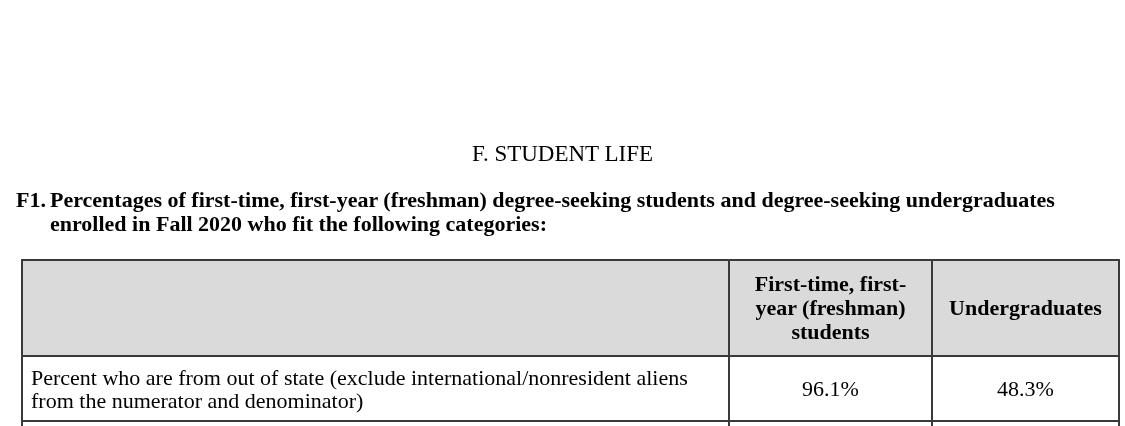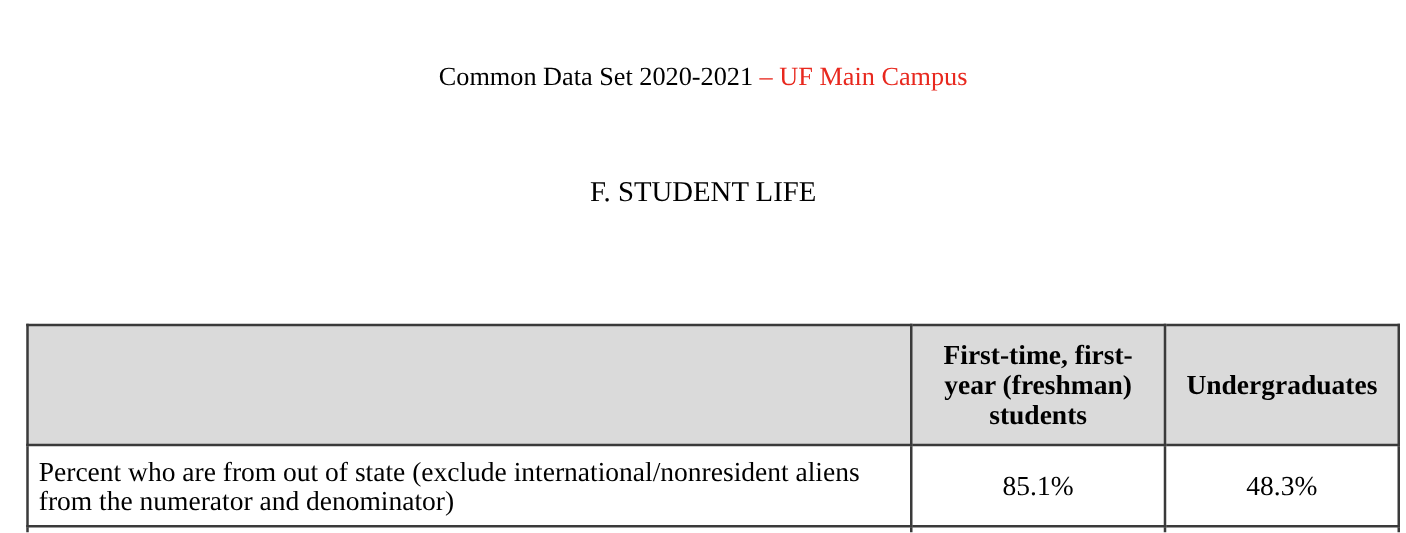--- a/index.html
+++ b/index.html
@@ -88,42 +88,45 @@
   }
   .cds-table tr.partial-row td {
     height: 40px;
   }
 </style>
 </head>
 <body>
 
 <div class="page">
 
-  <div class="doc-title"><span>Common Data Set 2020-2021 </span><span class="red">– UF Main Campus</span></div>
 
   <div class="section-heading">F. STUDENT LIFE</div>
 
+  <div class="question">
+    <span>F1.</span>
+    <span>Percentages of first-time, first-year (freshman) degree-seeking students and degree-seeking undergraduates enrolled in Fall 2020 who fit the following categories:</span>
+  </div>
 
   <table class="cds-table">
     <colgroup>
       <col style="width:707px">
       <col style="width:203px">
       <col style="width:187px">
     </colgroup>
     <thead>
       <tr>
         <th></th>
         <th>First-time, first-year (freshman) students</th>
         <th>Undergraduates</th>
       </tr>
     </thead>
     <tbody>
       <tr>
         <td class="row-label">Percent who are from out of state (exclude international/nonresident aliens from the numerator and denominator)</td>
-        <td class="value">85.1%</td>
+        <td class="value">96.1%</td>
         <td class="value">48.3%</td>
       </tr>
       <tr class="partial-row">
         <td></td>
         <td></td>
         <td></td>
       </tr>
     </tbody>
   </table>
 

